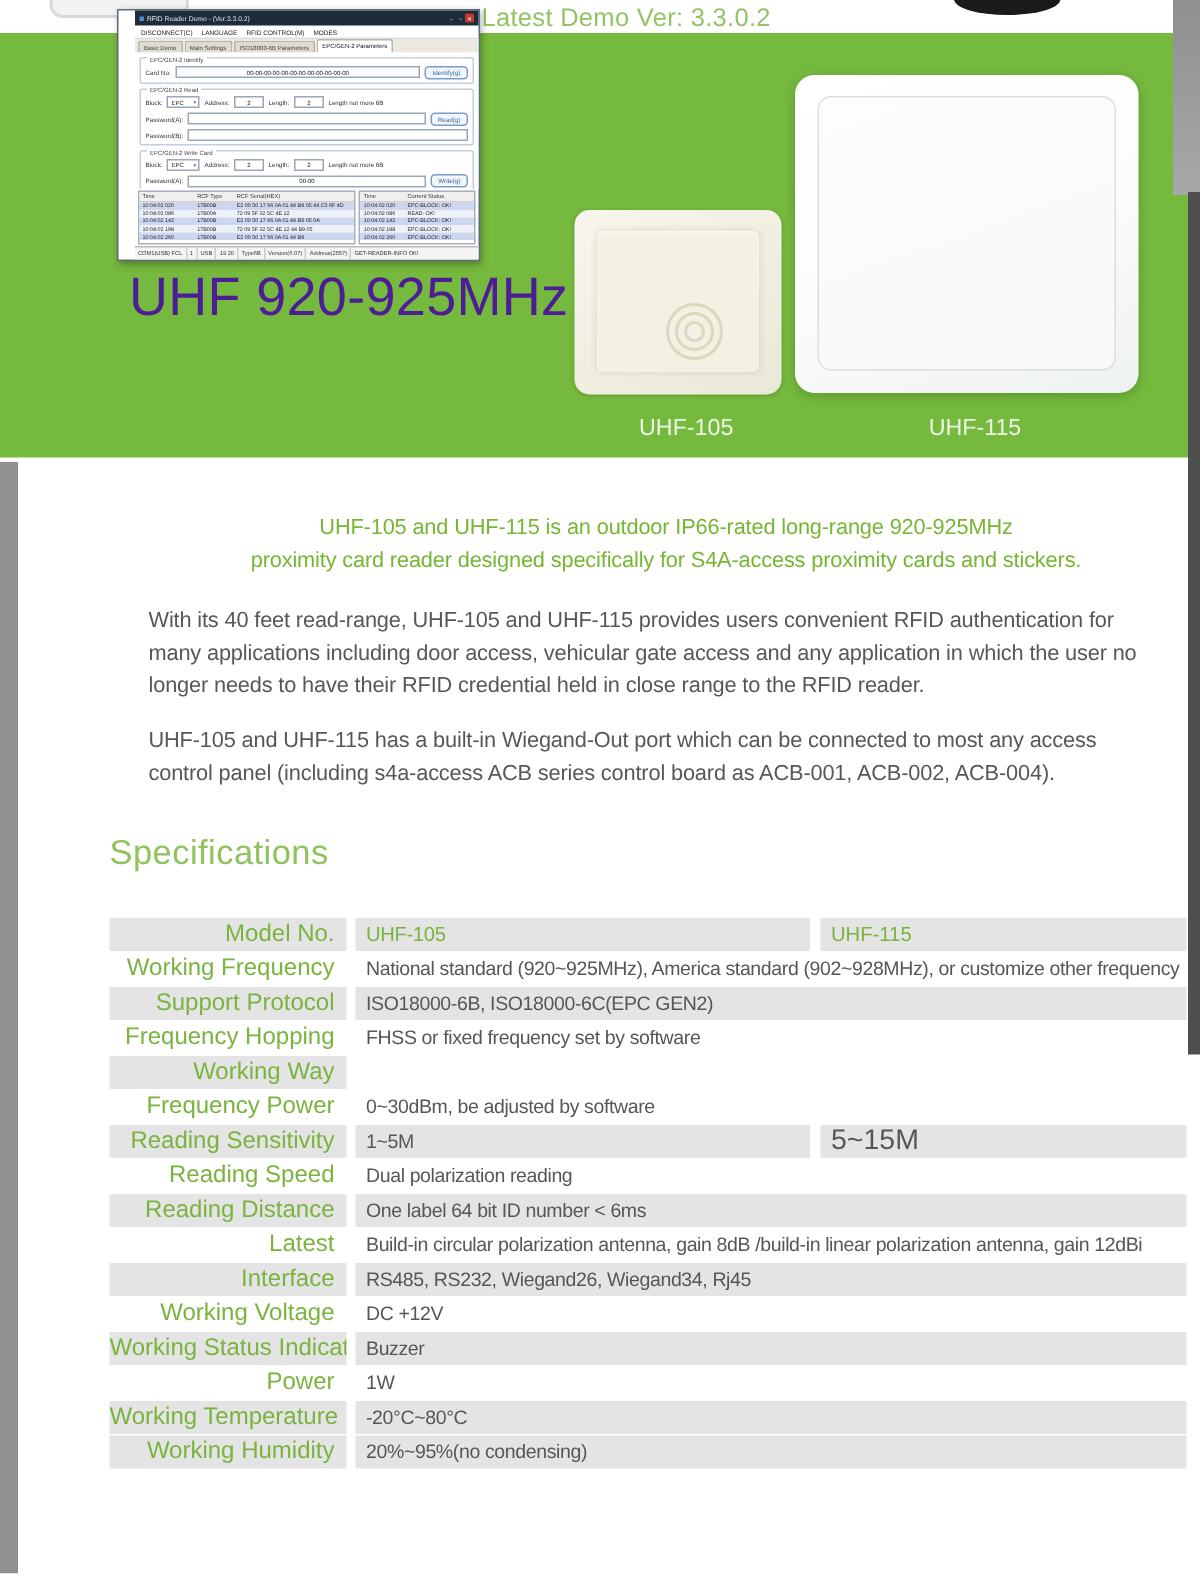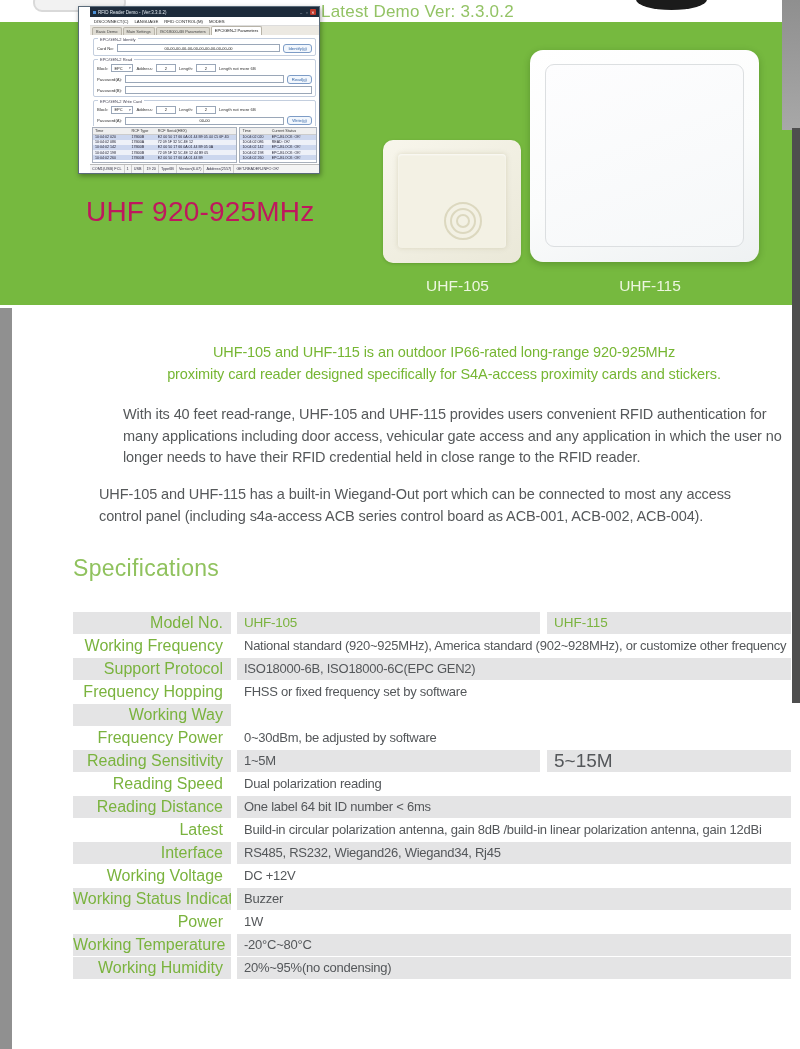--- a/index.html
+++ b/index.html
@@ -12,21 +12,21 @@
   #logo-arc{left:636px;top:-11px;width:60px;height:21px;background:#1b1b1b;border-radius:50%;z-index:3;}
   #gray-strip{left:782px;top:0;width:9px;height:130px;background:linear-gradient(#8f8f8f,#a8a8a8);z-index:8;}
   #right-line{left:792px;top:128px;width:2px;height:575px;background:#4e4e4e;z-index:8;}
   #left-line{left:0;top:308px;width:1px;height:741px;background:#909090;z-index:8;}
 
   
   #top-note{left:310px;top:2px;font-size:17px;color:#93c365;letter-spacing:.2px;z-index:2;}
 
   
   #green-band{left:0;top:22px;width:793px;height:283px;background:#76b93f;z-index:0;}
-  #hero-title{left:75px;top:195px;z-index:2;color:#be185d;font-size:28px;line-height:34px;letter-spacing:.2px;}
+  #hero-title{left:75px;top:181px;z-index:2;color:#4c1d95;font-size:36px;line-height:34px;letter-spacing:.2px;}
 
   
   #product-105{left:383px;top:140px;width:127px;height:123px;border-radius:10px;z-index:2;
     background:linear-gradient(145deg,#f8f6ec,#eae8d8);box-shadow:0 1px 3px rgba(40,70,10,.25);}
   #product-105 .inner{position:absolute;left:15px;top:14px;right:15px;bottom:15px;border-radius:4px;
     background:#f3f1e4;box-shadow:inset 0 1px 2px rgba(255,255,255,.7),0 0 5px rgba(185,180,145,.45);}
   .arc{position:absolute;border:2px solid rgba(200,195,160,.55);border-radius:50%;}
   #arc1{left:46px;top:48px;width:34px;height:34px;}
   #arc2{left:52px;top:54px;width:22px;height:22px;}
   #arc3{left:58px;top:60px;width:10px;height:10px;}
@@ -35,21 +35,21 @@
     box-shadow:0 2px 7px rgba(30,60,10,.28);}
   #product-115 .inner{position:absolute;left:15px;top:14px;right:15px;bottom:15px;border:1px solid #dcdfe1;
     border-radius:9px;background:linear-gradient(160deg,#fdfdfe,#f6f8f9);}
   .prod-label{z-index:2;color:#edf6e0;font-size:15.5px;text-align:center;}
   #label-105{left:383px;top:277px;width:127px;}
   #label-115{left:530px;top:277px;width:218px;}
 
   
   #highlight{left:88px;top:342px;width:690px;color:#76b633;font-size:14.5px;line-height:21.5px;letter-spacing:-.1px;z-index:2;text-align:center;}
   .bodytext{width:672px;color:#55585a;font-size:14.5px;line-height:21.5px;letter-spacing:-.1px;z-index:2;}
-  #para1{left:88px;top:404px;margin-left:24px;}
+  #para1{left:88px;top:404px;}
   #para2{left:88px;top:484px;}
 
   
   #specs-heading{left:62px;top:555px;font-size:23px;color:#90c25e;letter-spacing:.3px;z-index:2;}
   #spec-table{left:62px;top:612px;width:718px;z-index:2;}
   .srow{display:flex;height:22px;margin-bottom:1px;}
   .slabel{width:150px;margin-right:6px;text-align:right;padding-right:8px;line-height:22px;
     font-size:16px;color:#7ab33e;white-space:nowrap;overflow:hidden;}
   .sval{flex:1;padding-left:7px;line-height:22px;font-size:13px;color:#54575a;letter-spacing:-.25px;
     white-space:nowrap;overflow:hidden;}

